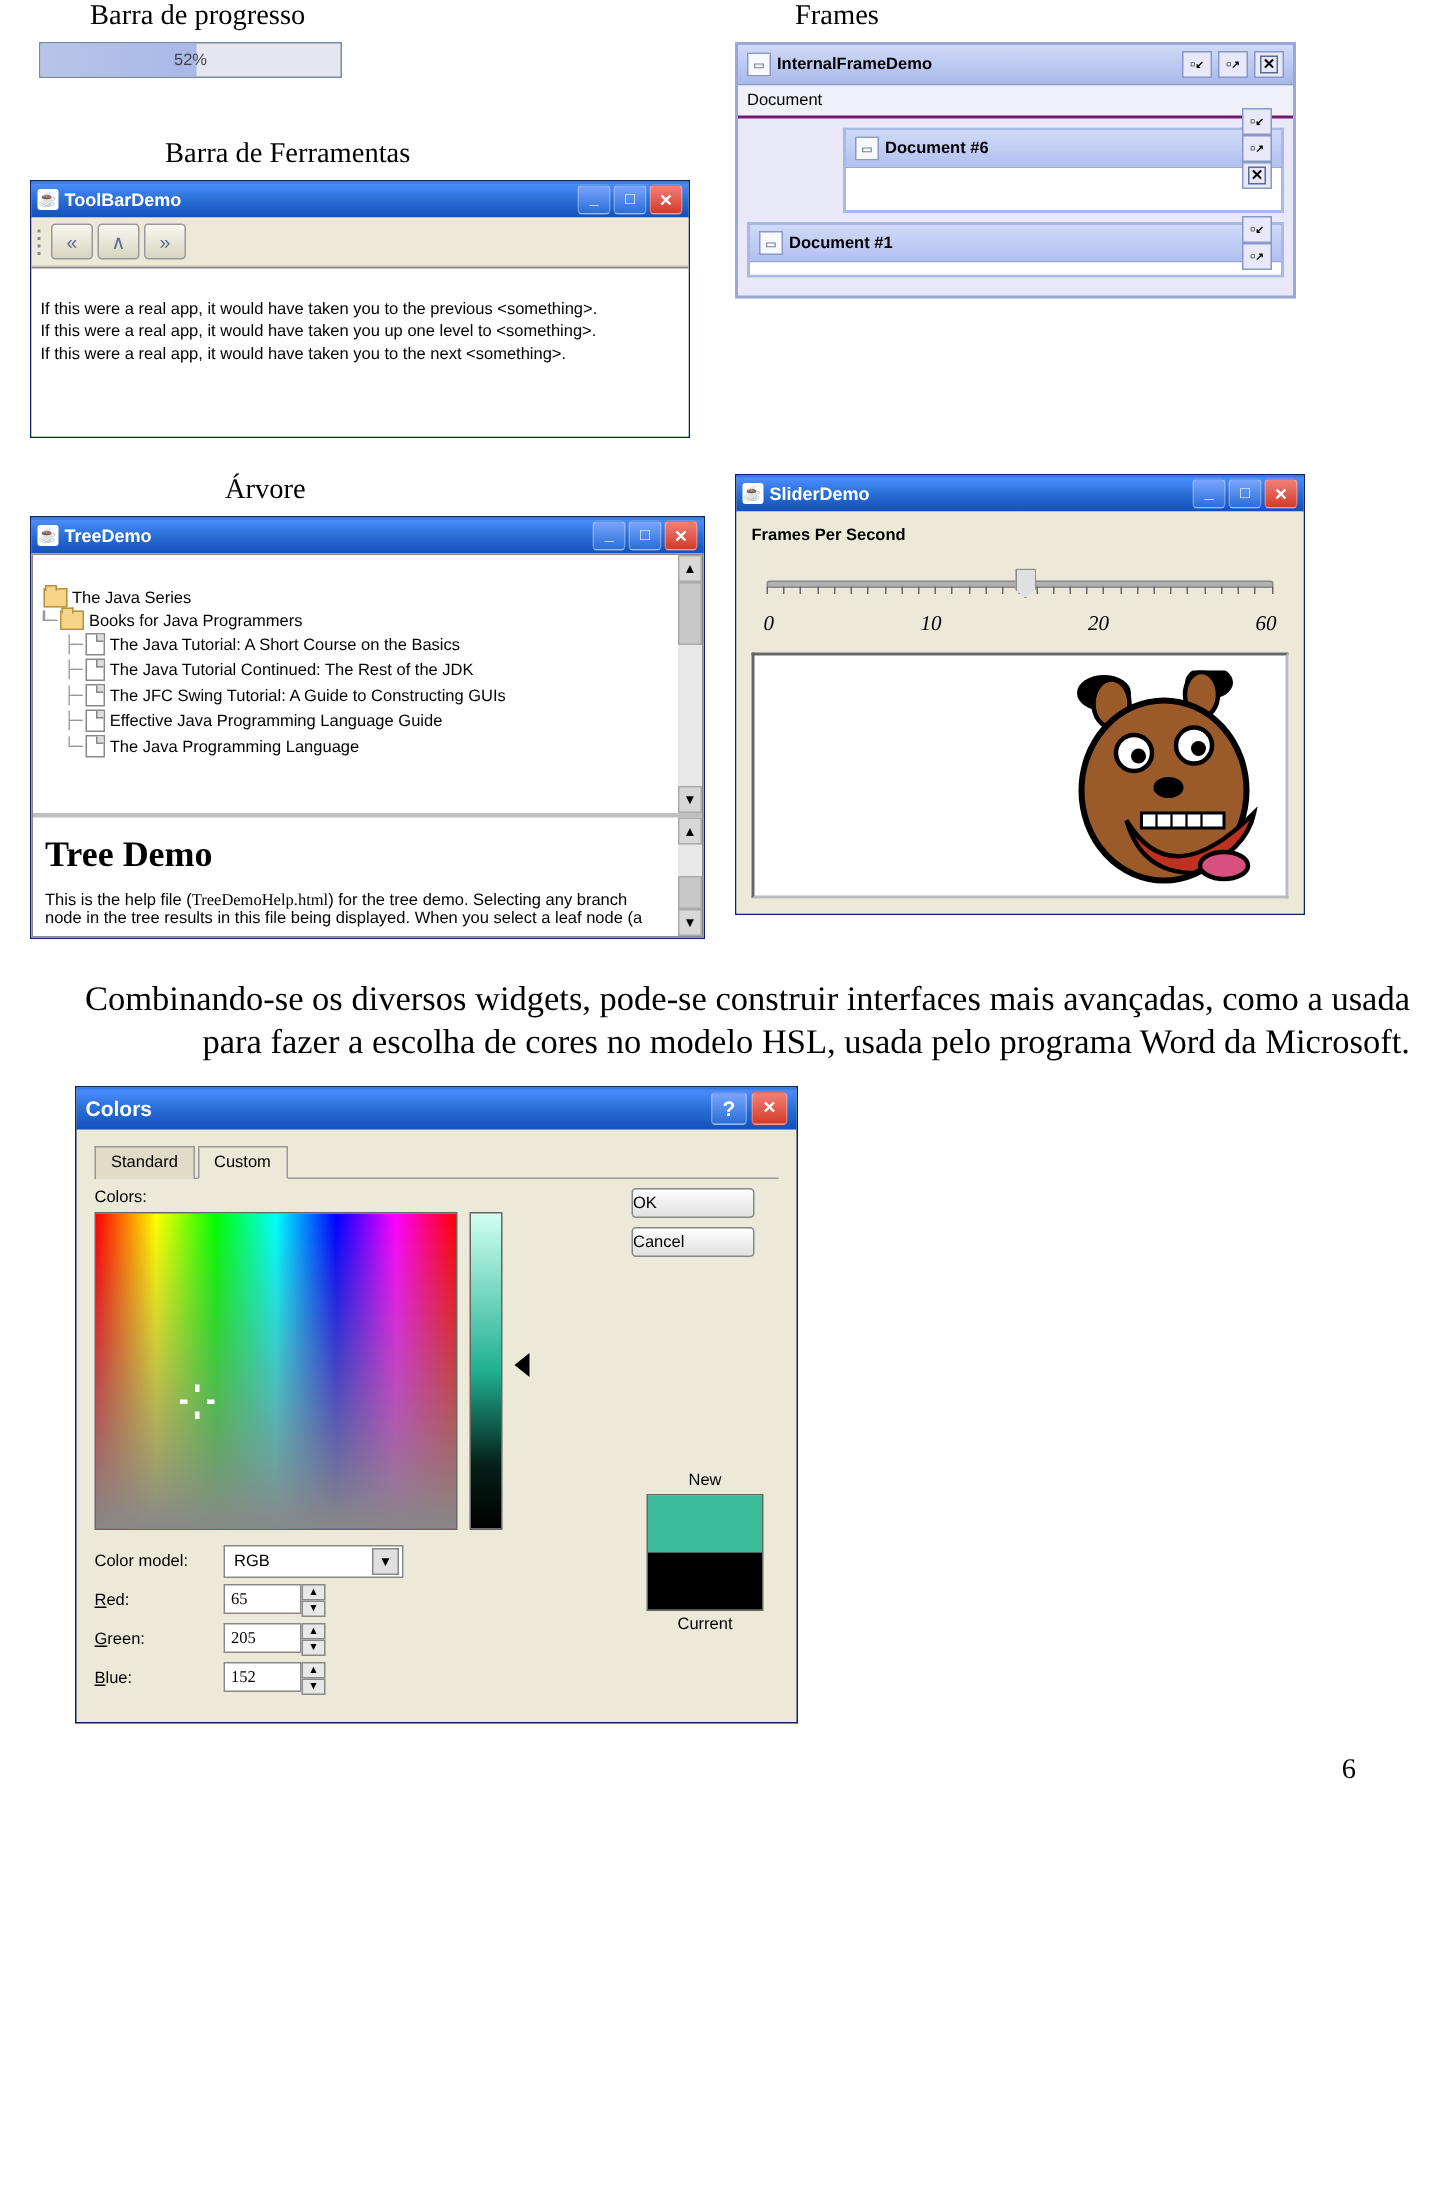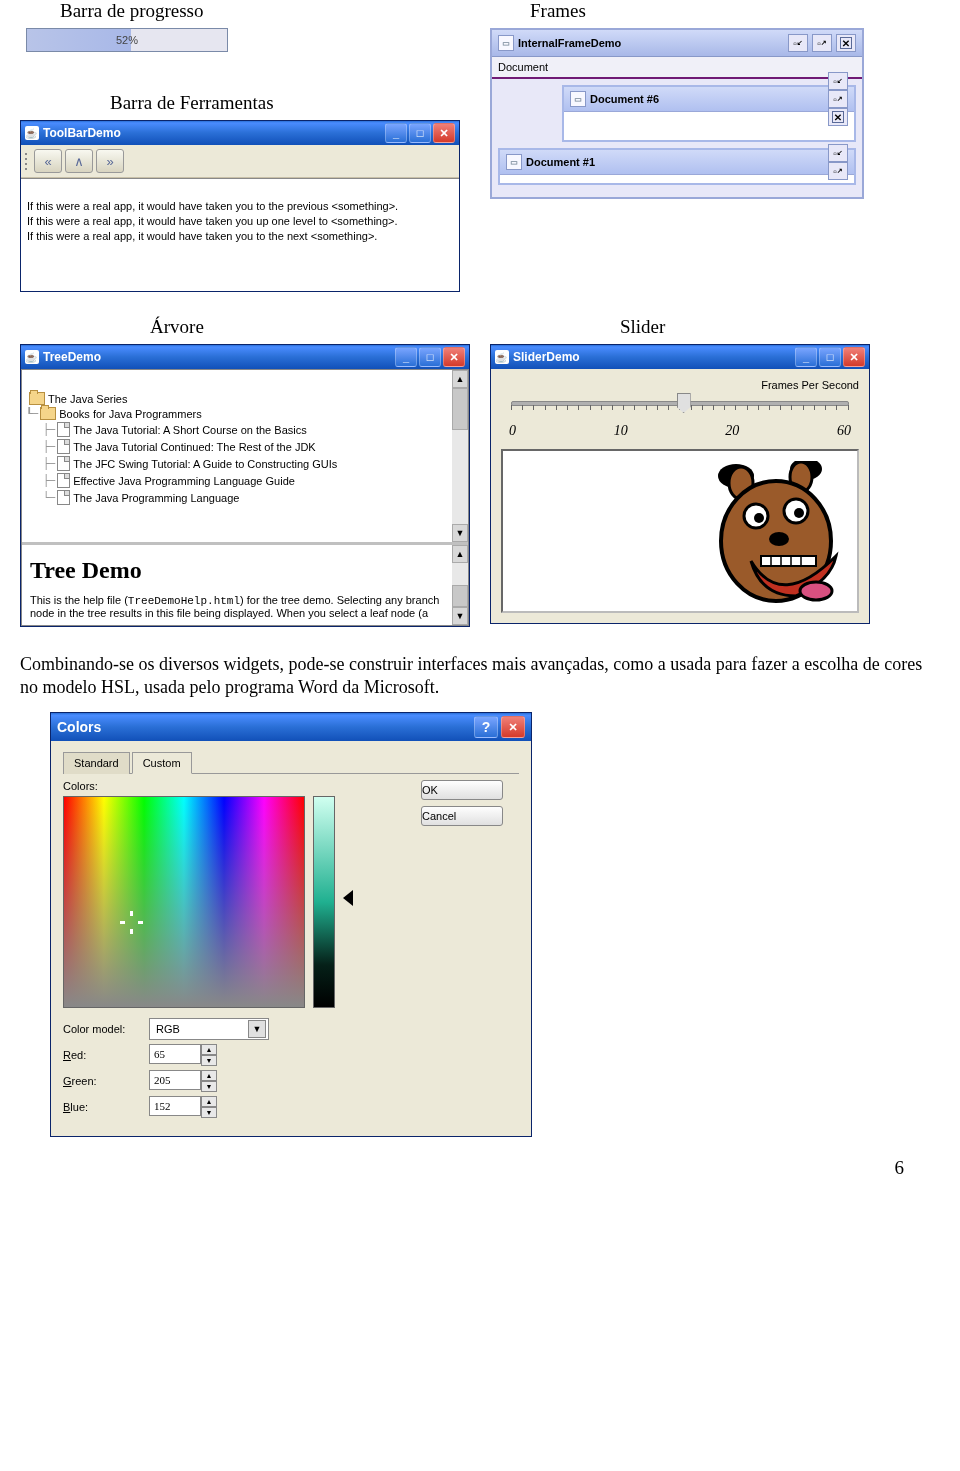--- a/index.html
+++ b/index.html
@@ -206,30 +206,32 @@
     font-family: Georgia, serif;
     font-size: 24px;
     font-weight:bold;
     margin: 6px 0 10px 0;
   }
   .help-scroll{
     position:absolute; right:0; top:0; bottom:0; width:16px;
     background:#e8e8e8;
     display:flex; flex-direction:column;
   }
-  .monof { font-family: Liberation Mono, monospace; font-size: 11px; }
+  .monof { font-family: Liberation Serif, serif; font-size: 11px; }
   
   .slider-window { width: 380px; }
   .slider-body {
     background:#ece9d8;
     padding: 10px;
   }
   .slider-label {
-    text-align:right;
+    text-align:left;
     font-size:11px;
+    margin-bottom:14px;
+    font-weight:bold;
   }
   .slider-track-wrap {
     position:relative; height:22px; margin:0 10px 10px 10px;
   }
   .slider-track {
     position:absolute; left:0; right:0; top:10px;
     height:3px; background:#b0b0b0; border:1px solid #888; border-radius:2px;
   }
   .slider-ticks {
     position:absolute; left:0; right:0; top:14px;
@@ -250,23 +252,24 @@
   .dog-box {
     border: 2px inset #bbb;
     background:#fff;
     height: 160px;
     position:relative;
     overflow:hidden;
   }
   .dog-box svg { position:absolute; right:6px; bottom:0; }
   
   .para {
-    font-size: 18px;
+    font-size: 23px;
     line-height: 1.25;
     margin: 26px 0 14px 0;
+    text-align: right;
   }
   
   .colors-dialog {
     width: 480px;
     border: 1px solid #0a246a;
     font-family: Tahoma, sans-serif;
     font-size: 11px;
     background:#ece9d8;
     margin-left: 30px;
   }
@@ -571,21 +574,20 @@
                 <div class="sb-track"></div>
                 <div class="sb-thumb" style="height:20px"></div>
                 <div class="sb-btn">▼</div>
             </div>
           </div>
         </div>
       </div>
     </div>
 
     <div class="col">
-      <div class="indent-label" style="padding-left:130px;">Slider</div>
       <div class="xp-window slider-window">
         <div class="xp-titlebar">
           <span class="java-cup">☕</span>
           <span class="title">SliderDemo</span>
           <div class="xp-btns">
             <div class="xp-btn">_</div>
             <div class="xp-btn">□</div>
             <div class="xp-btn close">✕</div>
           </div>
         </div>
@@ -723,19 +725,27 @@
                     <span>▲</span>
                     <span>▼</span>
                   </div>
               </div>
             </div>
           </div>
         </div>
         <div class="btn-col">
           <div class="win-btn">OK</div>
           <div class="win-btn">Cancel</div>
+          <div class="swatch-col" style="margin-top:140px;">
+            <div class="swatch-label">New</div>
+            <div class="swatch">
+              <div class="new"></div>
+              <div class="cur"></div>
+            </div>
+            <div class="swatch-label">Current</div>
+          </div>
         </div>
       </div>
     </div>
   </div>
 
   <div class="pagenum">6</div>
 </div>
 
 </body></html>

